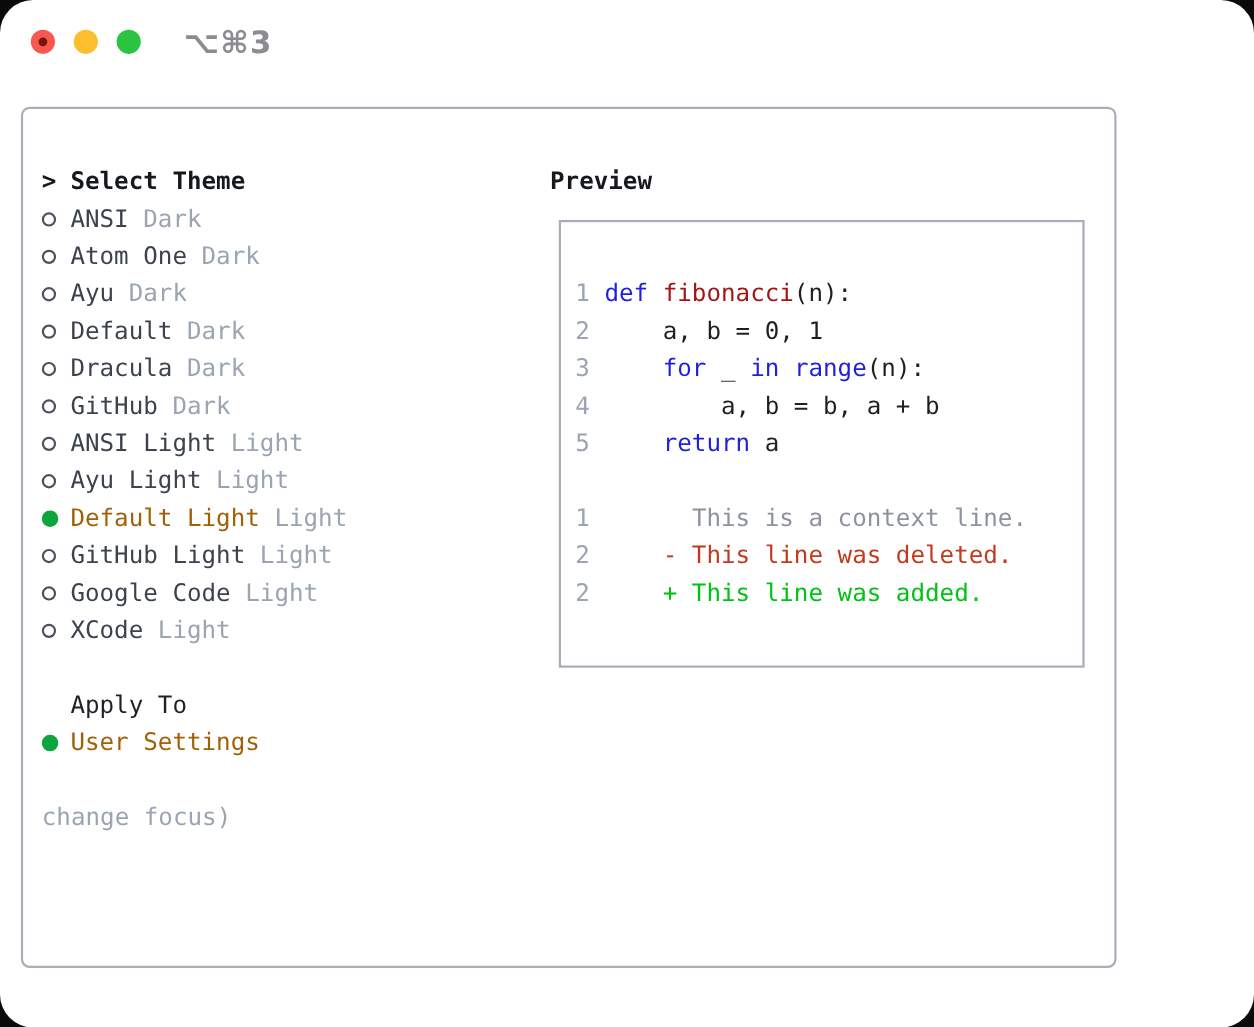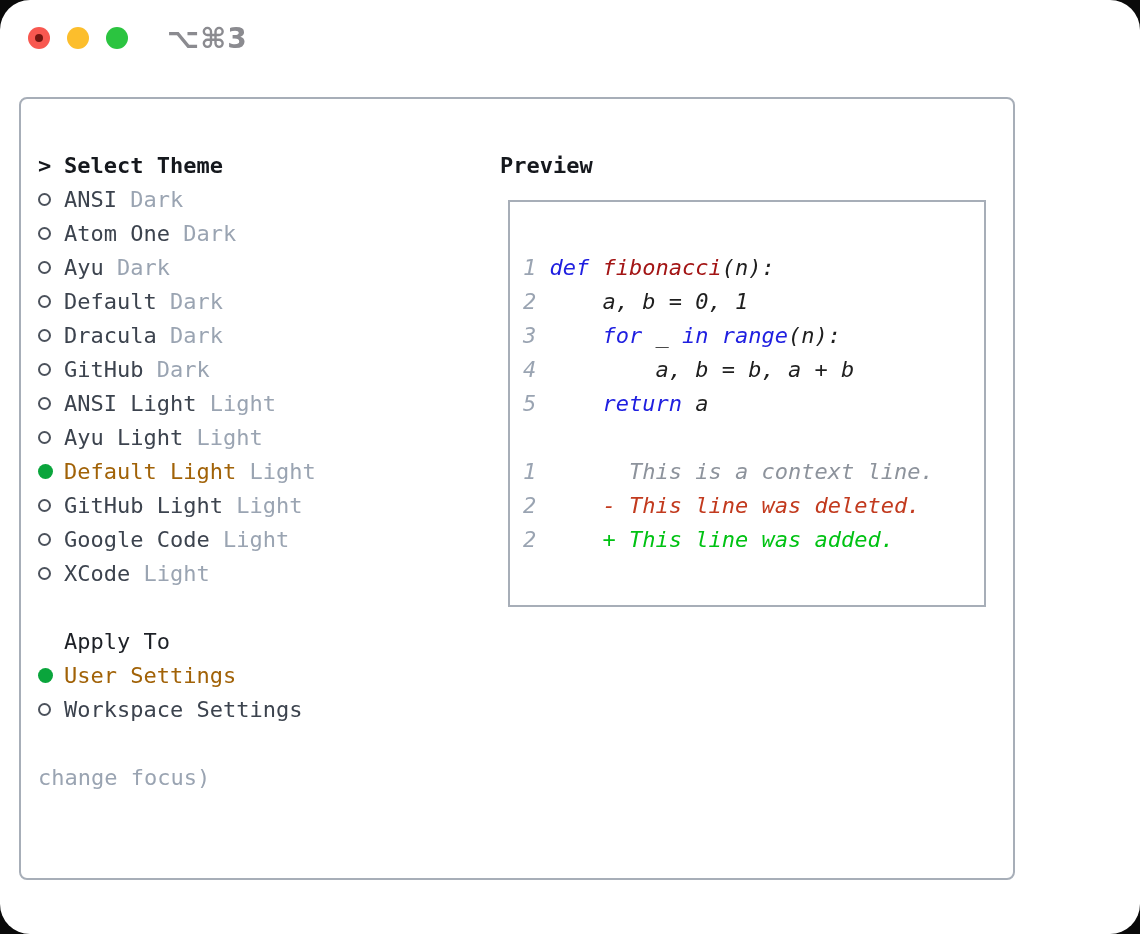--- a/index.html
+++ b/index.html
@@ -54,21 +54,21 @@
   
   .preview-title {
     position: absolute; left: 479px; top: 49px; height: 34px;
     display: flex; align-items: center;
     font-size: 22px; font-weight: bold; color: #15181d;
   }
   .preview-box {
     position: absolute; left: 487px; top: 101px;
     width: 478px; height: 407px;
     border: 2px solid #a7aeb8; background: #ffffff;
-    padding: 49px 0 0 13px; overflow: hidden; font-style: italic;
+    padding: 49px 0 0 13px; overflow: hidden;
   }
   .code-line { height: 34px; line-height: 34px; font-size: 22px; white-space: pre; }
   .c-ln  { color: #9aa4b2; }
   .c-kw  { color: #1f1fe0; }
   .c-fn  { color: #a31515; }
   .c-tx  { color: #1f1f1f; }
   .c-ctx { color: #8d939c; margin-top: 30px; }
   .c-del { color: #c23a1e; }
   .c-add { color: #00c213; }
 </style>
@@ -110,21 +110,20 @@
 
       <div class="row"></div>
 
       <div class="row">
         <span class="radio-cell"></span>
         <span class="subhdr">Apply To</span>
       </div>
 
       <div id="apply-list">
           <div class="row"><span class="radio-cell"><span class="radio sel"></span></span><span class="item-name sel">User Settings</span></div>
-          <div class="row"><span class="radio-cell"><span class="radio"></span></span><span class="item-name">Workspace Settings</span></div>
         </div>
 
       <div class="row"></div>
 
       <div id="hint-block">
           <div class="row hint">change focus)</div>
         </div>
     </div>
 
     <div class="preview-title">Preview</div>

